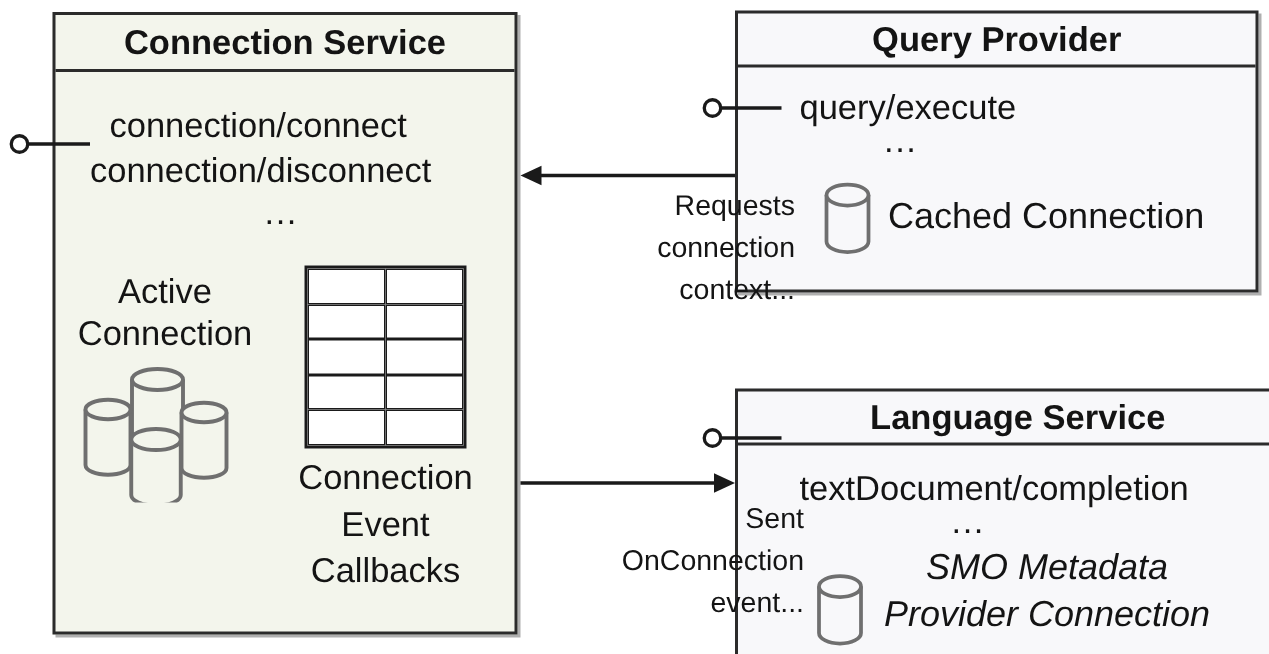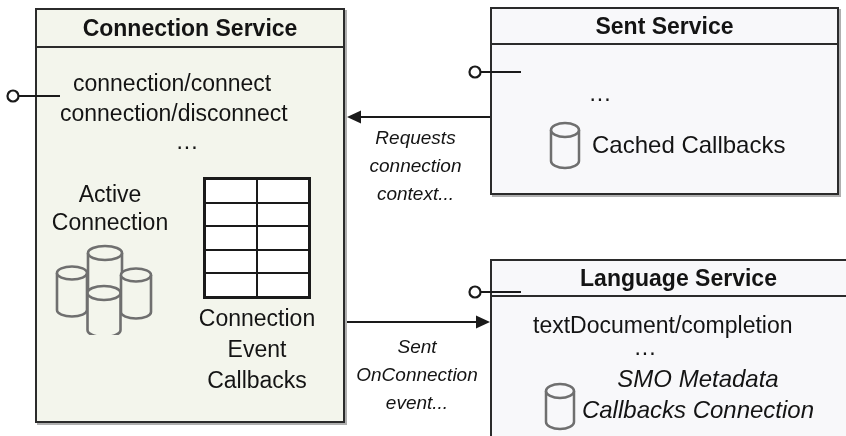--- a/index.html
+++ b/index.html
@@ -36,22 +36,22 @@
     border:2px solid #1a1a1a;background:#ffffff;
   }
   .cb-table .cell{border:1px solid #1a1a1a;background:#ffffff;}
   .cluster path,.cluster ellipse{fill:var(--connection-box-fill);stroke:var(--cylinder-stroke);stroke-width:2.6;}
   .dbicon path,.dbicon ellipse{fill:var(--service-box-fill);stroke:var(--cylinder-stroke);stroke-width:2.5;}
   .overlay{position:absolute;left:0;top:0;pointer-events:none;}
   .overlay line{stroke:var(--arrow-color);stroke-width:2.2;}
   .overlay polygon{fill:var(--arrow-color);}
   .overlay circle{fill:#ffffff;stroke:var(--arrow-color);stroke-width:2.2;}
   .arrow-label{
-    position:absolute;font-style:italic;font-size:19px;line-height:28px;
-    text-align:center;white-space:nowrap;
+    position:absolute;font-size:19px;line-height:28px;
+    text-align:right;white-space:nowrap;padding-left:47px;
   }
 </style>
 </head>
 <body>
 
 <div class="canvas">
 
   <section class="box conn" style="left:35px;top:8px;width:310px;height:415px;">
     <header class="box-title">Connection Service</header>
 
@@ -89,44 +89,45 @@
       </div>
 
     <div class="t center" style="left:145px;top:293px;width:150px;line-height:31px;">
       <div>Connection</div>
       <div>Event</div>
       <div>Callbacks</div>
     </div>
   </section>
 
   <section class="box svc" style="left:490px;top:7px;width:349px;height:188px;">
-    <header class="box-title">Sent Service</header>
+    <header class="box-title">Query Provider</header>
 
+    <div class="t" style="left:41px;top:47px;">query/execute</div>
     <div class="t center ellipsis" style="left:41px;top:71px;width:135px;line-height:26px;">...</div>
 
     <svg class="dbicon" style="position:absolute;left:56px;top:112px;" width="34" height="49" viewBox="0 0 34 49">
       <path d="M3,9 v31 a14,7 0 0 0 28,0 v-31"></path>
       <ellipse cx="17" cy="9" rx="14" ry="7"></ellipse>
     </svg>
-    <div class="t" style="left:100px;top:121px;font-size:24px;">Cached Callbacks</div>
+    <div class="t" style="left:100px;top:121px;font-size:24px;">Cached Connection</div>
   </section>
 
   <section class="box svc" style="left:490px;top:227px;width:377px;height:196px;margin-top:32px;">
     <header class="box-title">Language Service</header>
 
     <div class="t" style="left:41px;top:49px;">textDocument/completion</div>
     <div class="t center ellipsis" style="left:41px;top:73px;width:225px;line-height:26px;">...</div>
 
     <svg class="dbicon" style="position:absolute;left:51px;top:121px;" width="34" height="49" viewBox="0 0 34 49">
       <path d="M3,9 v31 a14,7 0 0 0 28,0 v-31"></path>
       <ellipse cx="17" cy="9" rx="14" ry="7"></ellipse>
     </svg>
     <div class="t center" style="left:86px;top:102px;width:240px;line-height:31px;font-size:24px;font-style:italic;">
       <div>SMO Metadata</div>
-      <div>Callbacks Connection</div>
+      <div>Provider Connection</div>
     </div>
   </section>
 
   <svg class="overlay" width="846" height="436" viewBox="0 0 846 436">
 
     <g>
       <line x1="18.5" y1="96" x2="60" y2="96"></line>
       <circle cx="13" cy="96" r="5.5"></circle>
     </g>
     <g>

